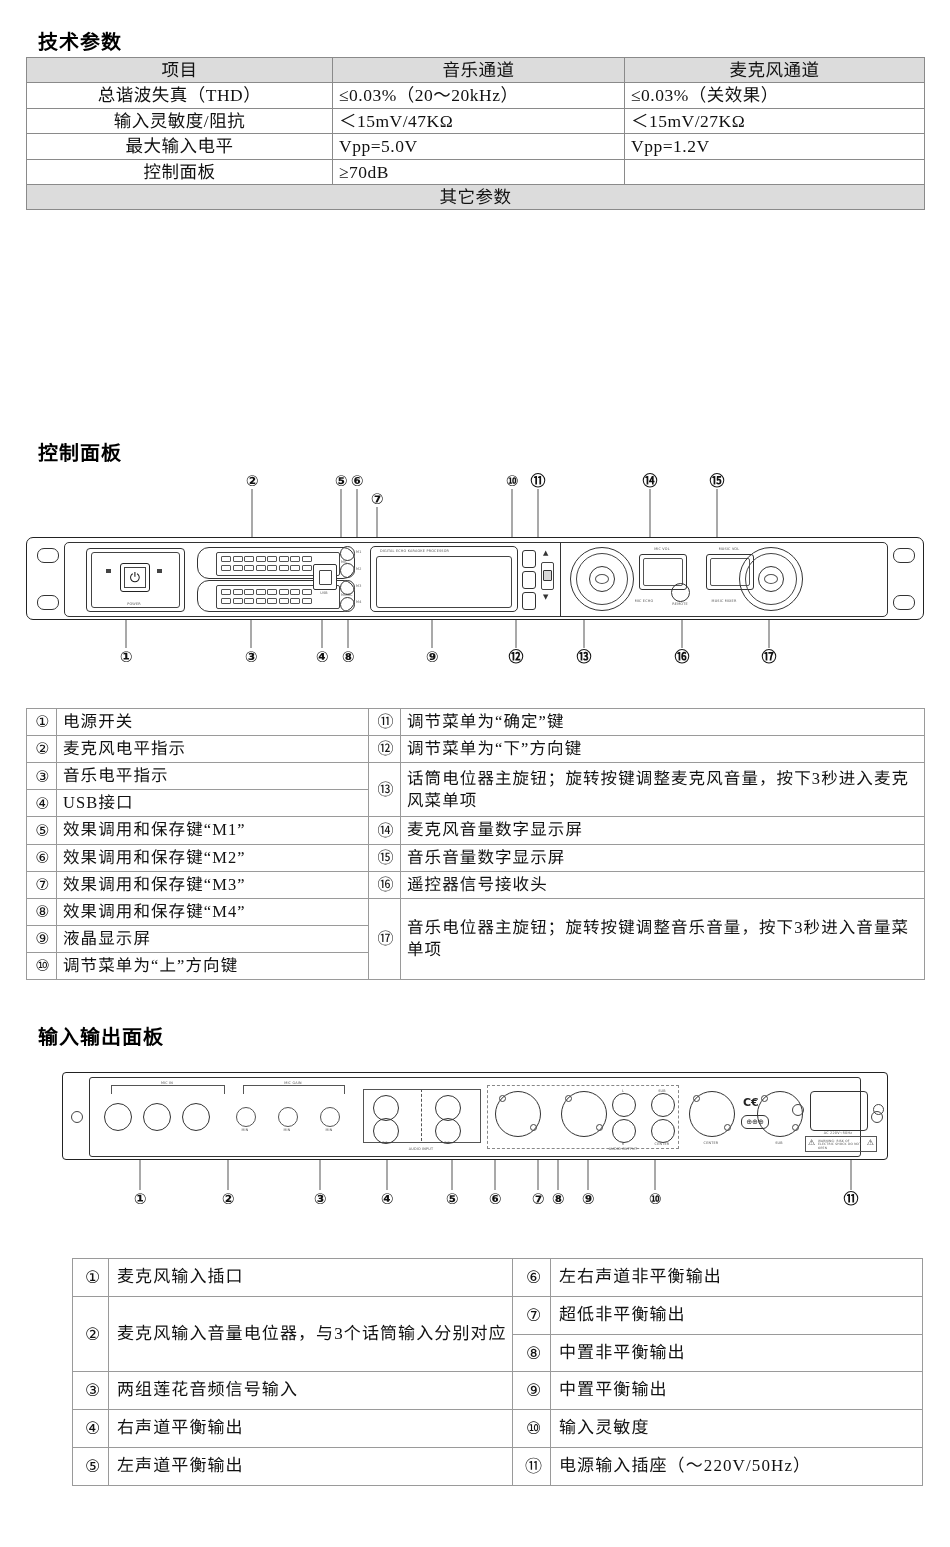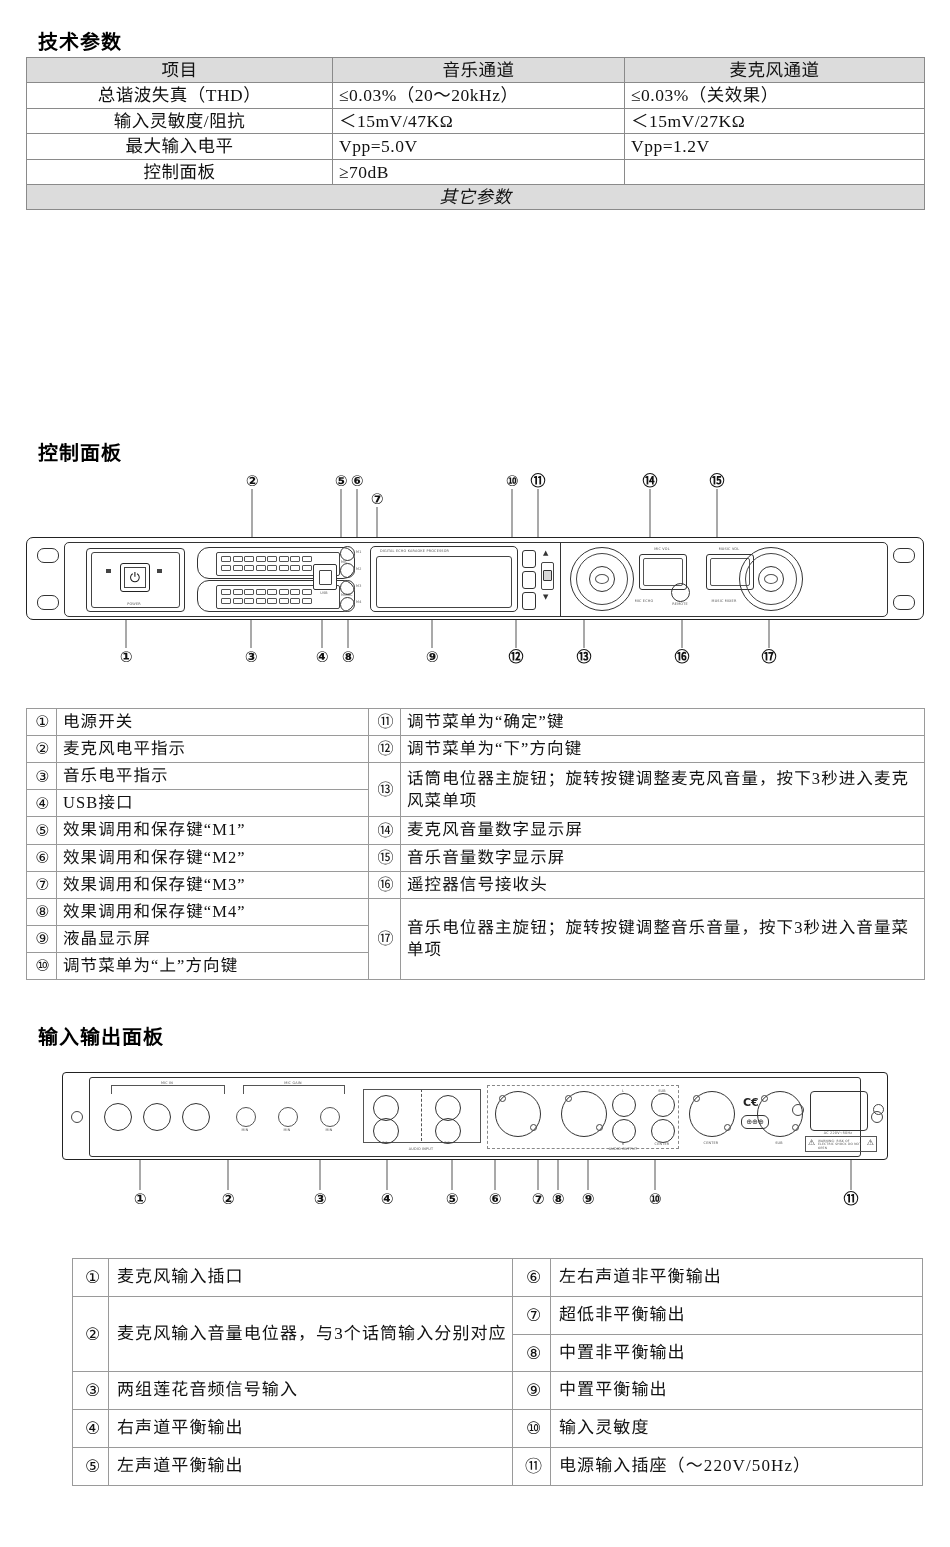--- a/index.html
+++ b/index.html
@@ -30,21 +30,21 @@
     font-size:17.5px;
     line-height:1.28;
     padding:1px 6px;
     vertical-align:middle;
     letter-spacing:0.5px;
     white-space:nowrap;
   }
   .spec-tbl td.hd{background:#dcdcdc;text-align:center;}
   .spec-tbl td.item{text-align:center;}
   .spec-tbl td.val{text-align:left;}
-  .spec-tbl td.span-hd{background:#dcdcdc;text-align:center;font-style:italic;}
+  .spec-tbl td.span-hd{background:#dcdcdc;text-align:center;}
   .acc-line{display:block;}
   .acc-line .qty{display:inline-block;margin-left:66px;}
 
   
   .lg-tbl{border:1.6px solid #3a3a3a;}
   .lg-tbl td{
     border:1px solid #9a9a9a;
     font-size:16.5px;
     line-height:1.34;
     padding:2px 4px 2px 6px;

